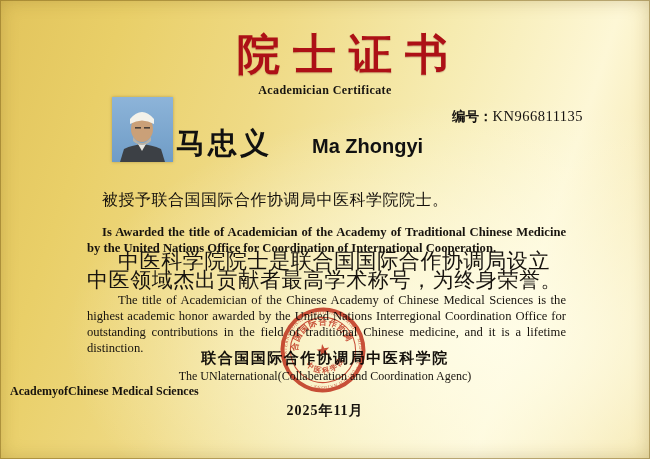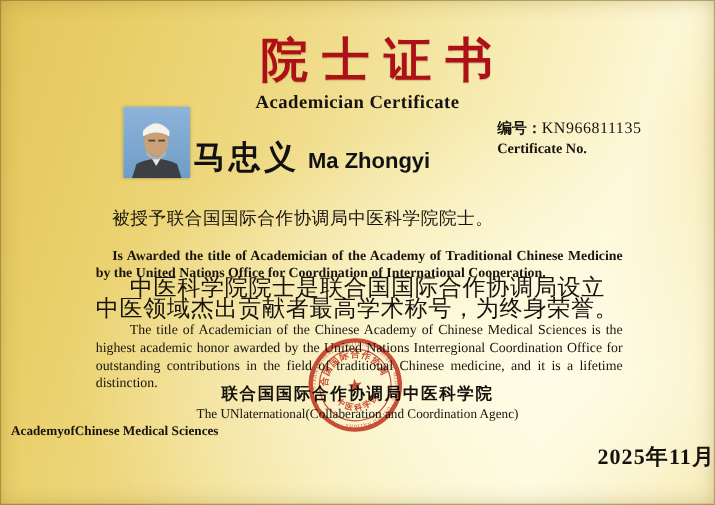--- a/index.html
+++ b/index.html
@@ -14,58 +14,57 @@
   .abs{position:absolute;}
   .title-cn{
     left:0;right:0;top:26px;text-align:center;
     font-size:43px;font-weight:bold;color:#ad1016;
     letter-spacing:13px;
     text-shadow:0 1px 1px rgba(90,10,10,.25);
     margin-left:48px;
   }
   .title-en{
     left:0;right:0;top:83px;text-align:center;
-    font-size:17px;font-weight:bold;color:#161310;letter-spacing:.4px;
+    font-size:12px;font-weight:bold;color:#161310;letter-spacing:.4px;
   }
   .certno{left:452px;top:108px;color:#161310;line-height:17px;}
   .certno .row1{font-size:13.5px;font-weight:bold;}
   .certno .row1 .num{font-family:"Liberation Serif","DejaVu Serif",serif;font-weight:normal;font-size:14.5px;letter-spacing:.5px;margin-top:16px;}
   .certno .row2{font-size:13px;font-weight:bold;}
   .photo{left:112px;top:97px;width:61px;height:65px;box-shadow:0 0 3px rgba(90,60,10,.35);}
   .photo svg{display:block;width:100%;height:100%;}
-  .name-row{left:176px;top:124px;height:40px;display:flex;align-items:baseline;gap:8px;color:#111;}
+  .name-row{left:176px;top:124px;height:40px;display:flex;align-items:baseline;gap:40px;color:#111;}
   .name-cn{font-family:"Liberation Sans","DejaVu Sans",sans-serif;font-weight:bold;font-size:29px;letter-spacing:3px;}
   .name-en{font-family:"Liberation Sans","DejaVu Sans",sans-serif;font-weight:bold;font-size:20px;}
   .bodytext{left:87px;width:479px;color:#17130e;margin-top:28px;}
   .p-cn1{top:162px;font-size:16px;letter-spacing:.5px;text-indent:15px;line-height:20px;}
   .p-en1{top:196px;font-size:12.6px;font-weight:bold;line-height:16px;text-indent:15px;text-align:justify;}
   .p-cn2{top:224px;font-size:21px;letter-spacing:.6px;text-indent:31px;line-height:19px;}
   .p-en2{top:264px;font-size:12.6px;font-weight:normal;line-height:16px;text-indent:31px;text-align:justify;}
   .issuer-cn{left:0;right:0;top:349px;text-align:center;font-size:15px;font-weight:bold;color:#15110c;letter-spacing:1.5px;}
   .issuer-en1{left:0;right:0;top:369px;text-align:center;font-size:12px;font-weight:normal;color:#17130e;}
   .issuer-en2{left:10px;right:0;top:384px;font-size:12px;font-weight:bold;color:#17130e;}
-  .issue-date{left:0;right:0;top:402px;text-align:right;font-size:20px;font-weight:bold;color:#15110c;letter-spacing:1px;}
+  .issue-date{left:0;right:0;top:402px;text-align:center;font-size:14px;font-weight:bold;color:#15110c;letter-spacing:1px;}
   .seal{
     left:279px;top:306px;width:88px;height:88px;
     transform:rotate(-10deg);
     opacity:.88;mix-blend-mode:multiply;pointer-events:none;
   }
   .seal svg{display:block;width:100%;height:100%;}
 </style>
 </head>
 <body>
 
 <div class="stage">
 
   <div class="abs title-cn">院士证书</div>
   <div class="abs title-en">Academician Certificate</div>
 
   <div class="abs certno">
     <div class="row1"><span>编号：</span><span class="num">KN966811135</span></div>
-    <div class="row2">Certificate No.</div>
   </div>
 
   <div class="abs photo">
     <svg viewBox="0 0 61 65" preserveAspectRatio="none">
       <defs>
         <linearGradient id="bgblue" x1="0" y1="0" x2="0" y2="1">
           <stop offset="0" stop-color="#8db4d9"></stop>
             <stop offset="1" stop-color="#6f9cc6"></stop>
         </linearGradient>
       </defs>

